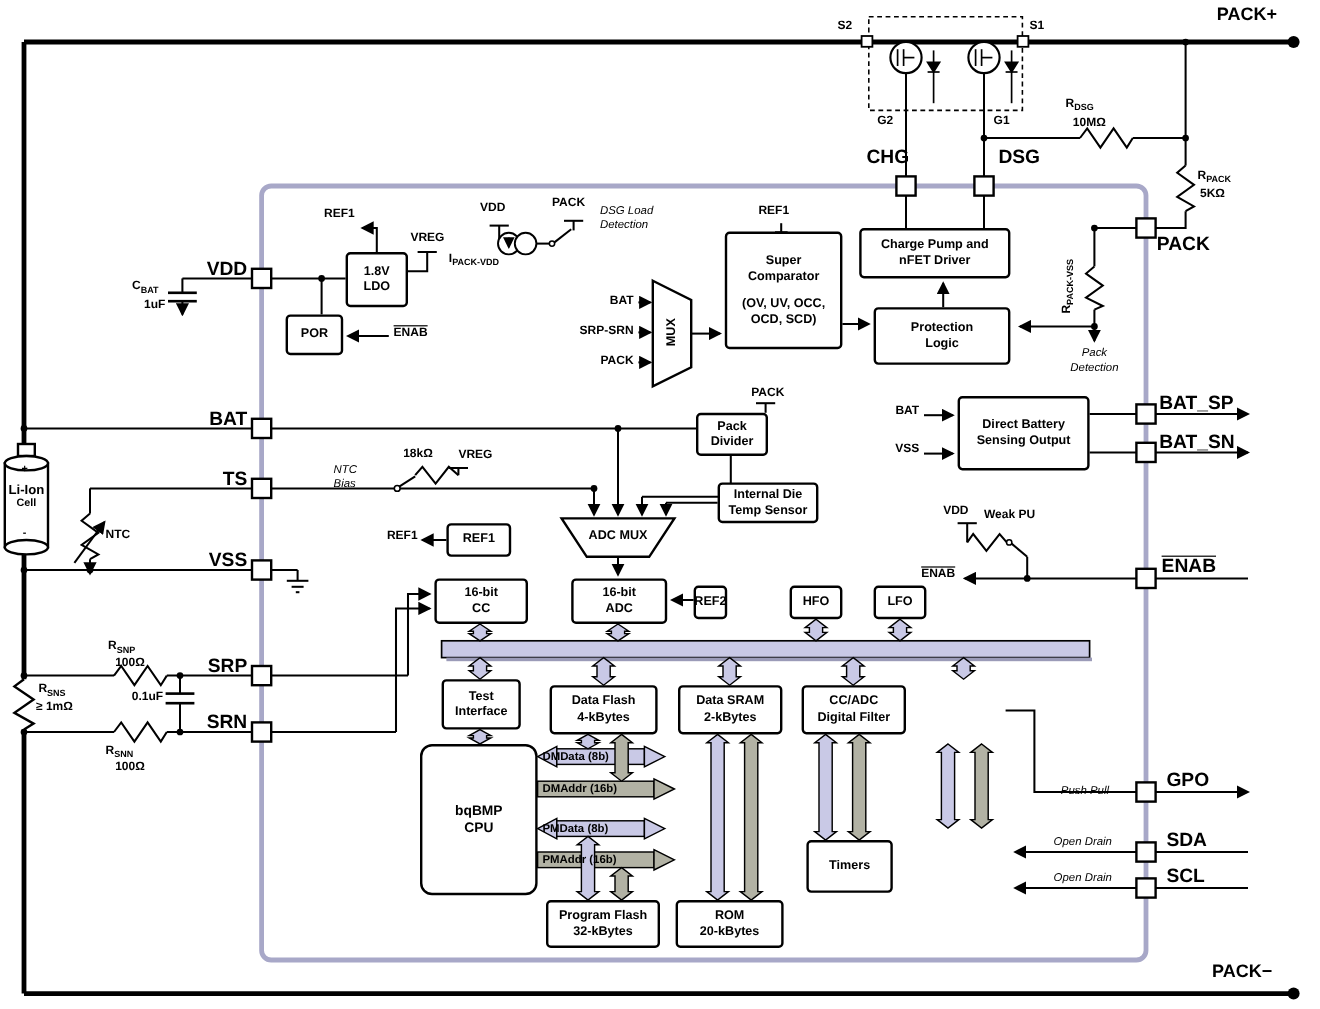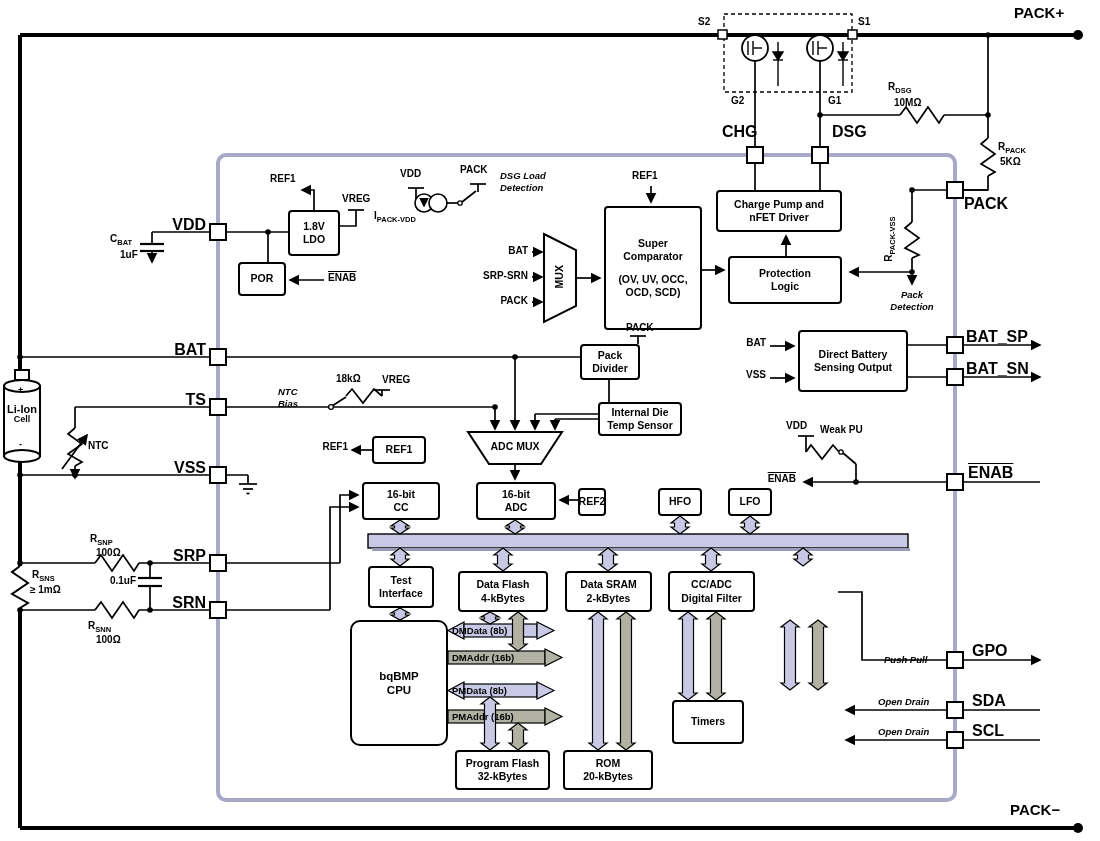--- a/index.html
+++ b/index.html
@@ -5,21 +5,21 @@
   *{box-sizing:border-box}
   body{margin:0;background:#fff;font-family:"Liberation Sans",sans-serif;color:#000}
   #stage{position:relative;width:1100px;height:841px;background:#fff;overflow:hidden}
   #wires{position:absolute;left:0;top:0}
   .blk{position:absolute;background:#fff;border:2px solid #000;border-radius:4px;display:flex;
        flex-direction:column;align-items:center;justify-content:center;text-align:center;
        font-weight:bold;font-size:10.5px;line-height:1.25;z-index:3}
   .lbl{position:absolute;font-weight:bold;font-size:10px;white-space:nowrap;z-index:4;line-height:1.1}
   .pin{font-size:16px}
   .big{font-size:15px}
-  .it{position:absolute;font-style:italic;font-weight:bold;font-size:9.5px;white-space:nowrap;z-index:4;line-height:1.25}
+  .it{position:absolute;font-style:italic;font-weight:normal;font-size:9.5px;white-space:nowrap;z-index:4;line-height:1.25}
   .ovl{text-decoration:overline}
   .rt{text-align:right}
   .ctr{text-align:center;white-space:normal}
   sub{font-size:7.5px}
   .buslbl{position:absolute;font-weight:bold;font-size:9.5px;z-index:5;white-space:nowrap}
   .gap{margin-top:9px}
   .rot{transform:rotate(-90deg);transform-origin:center center;text-align:center}
 </style>
 </head>
 <body>
@@ -293,21 +293,21 @@
   </g>
 </svg>
 
 <div class="blk" style="left:288px;top:210px;width:52px;height:46px">
       <div>1.8V</div>
       <div>LDO</div>
     </div>
 <div class="blk" style="left:238px;top:262px;width:48px;height:34px">
       <div>POR</div>
     </div>
-<div class="blk" style="left:604px;top:206px;width:98px;height:124px">
+<div class="blk" style="left:604px;top:193px;width:98px;height:98px">
       <div>Super</div>
       <div>Comparator</div>
       <div class="gap">(OV, UV, OCC,</div>
       <div>OCD, SCD)</div>
     </div>
 <div class="blk" style="left:728px;top:256px;width:114px;height:48px">
       <div>Protection</div>
       <div>Logic</div>
     </div>
 <div class="blk" style="left:716px;top:190px;width:126px;height:42px">

